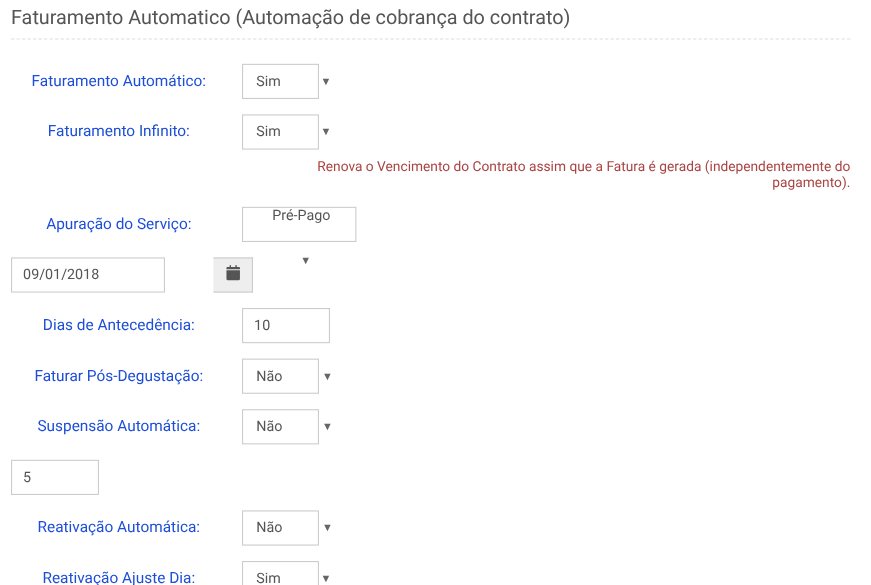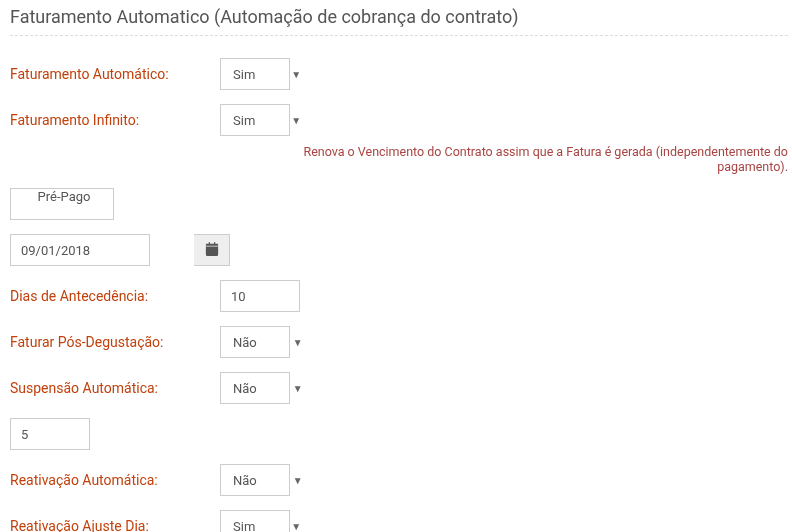--- a/index.html
+++ b/index.html
@@ -7,41 +7,41 @@
     margin: 0;
     padding: 0;
     font-family: -apple-system, "Segoe UI", Roboto, "Helvetica Neue", Arial, sans-serif;
     font-size: 14px;
     color: #555;
     background: #fff;
   }
   .wrap {
     width: 792px;
     height: 532px;
-    padding: 6px 4px 0 10px;
+    padding: 6px 19px 0 10px;
   }
   .section-title {
     font-size: 18px;
     font-weight: 400;
     color: #555;
     padding-bottom: 8px;
     border-bottom: 1px dashed #ddd;
     margin-bottom: 22px;
   }
   .form-row {
     display: flex;
     align-items: center;
     margin-bottom: 14px;
     min-height: 32px;
   }
   .form-label {
     width: 210px;
-    text-align: left;
+    text-align: center;
     padding-right: 14px;
-    color: #c2410c;
+    color: #1d4ed8;
     font-size: 14px;
   }
   .form-control-cell {
     display: flex;
     align-items: center;
   }
   .select {
     display: inline-flex;
     align-items: center;
     justify-content: space-between;
@@ -127,20 +127,21 @@
     <div class="form-control-cell">
       <div class="select small">
         <span>Sim</span>
         <span class="caret">▼</span>
       </div>
     </div>
   </div>
   <div class="help-text">Renova o Vencimento do Contrato assim que a Fatura é gerada (independentemente do pagamento).</div>
 
   <div class="form-row">
+    <div class="form-label">Apuração do Serviço:</div>
     <div class="form-control-cell">
       <div class="select med">
         <span>Pré-Pago</span>
         <span class="caret">▼</span>
       </div>
     </div>
   </div>
 
   <div class="form-row">
     <div class="form-control-cell">

